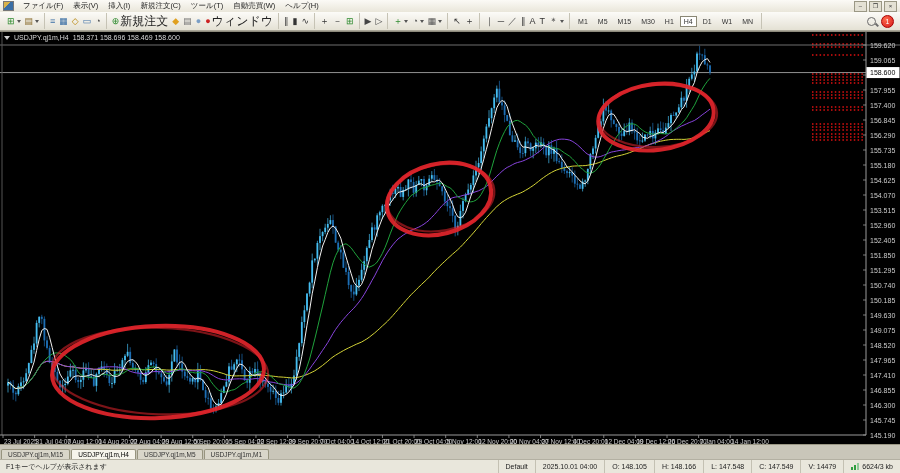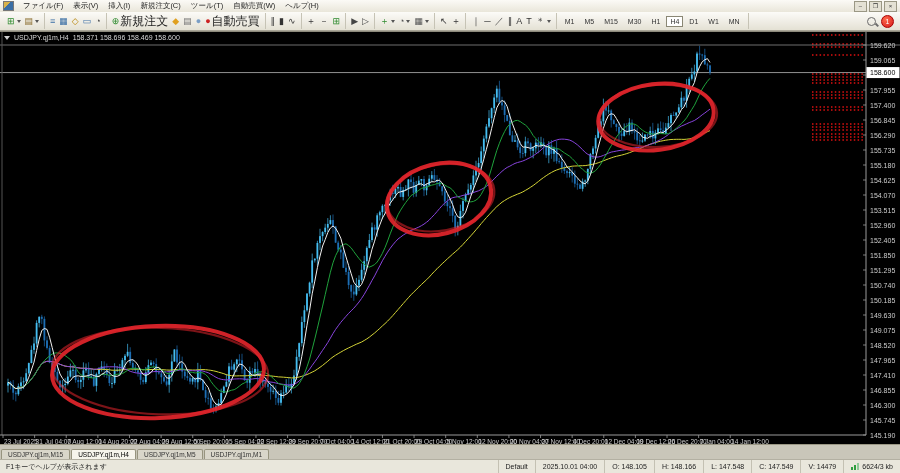--- a/index.html
+++ b/index.html
@@ -121,21 +121,21 @@
           <span class="glyph" style="color: rgb(224, 160, 32);">◆</span>
         </span>
         <span class="tbtn">
           <span class="glyph" style="color: rgb(119, 119, 119);">▤</span>
         </span>
         <span class="tbtn">
           <span class="glyph" style="color: rgb(122, 158, 198);">●</span>
         </span>
         <span class="tbtn">
           <span class="glyph" style="color: rgb(204, 34, 34);">●</span>
-          <span class="blabel">自動売買</span>
+          <span class="blabel">ウィンドウ</span>
         </span>
       </div>
       <div class="tgroup">
         <span class="tbtn">
           <span class="glyph" style="color: rgb(51, 51, 51);">∥</span>
         </span>
         <span class="tbtn">
           <span class="glyph" style="color: rgb(51, 51, 51);">▮</span>
         </span>
         <span class="tbtn">

